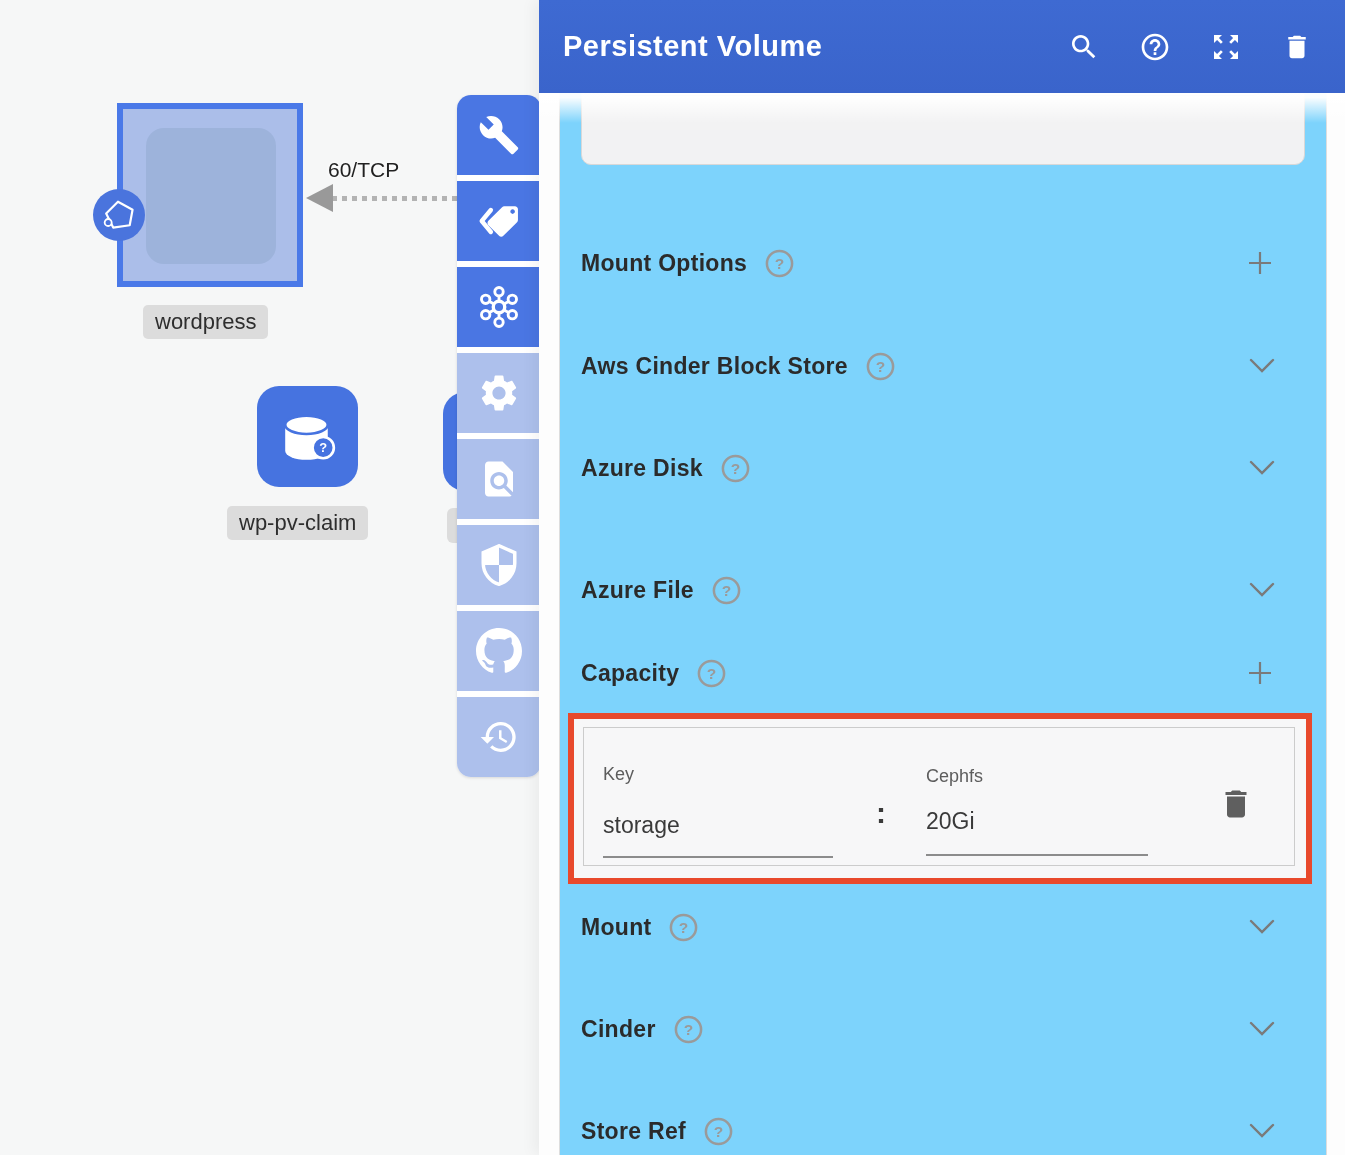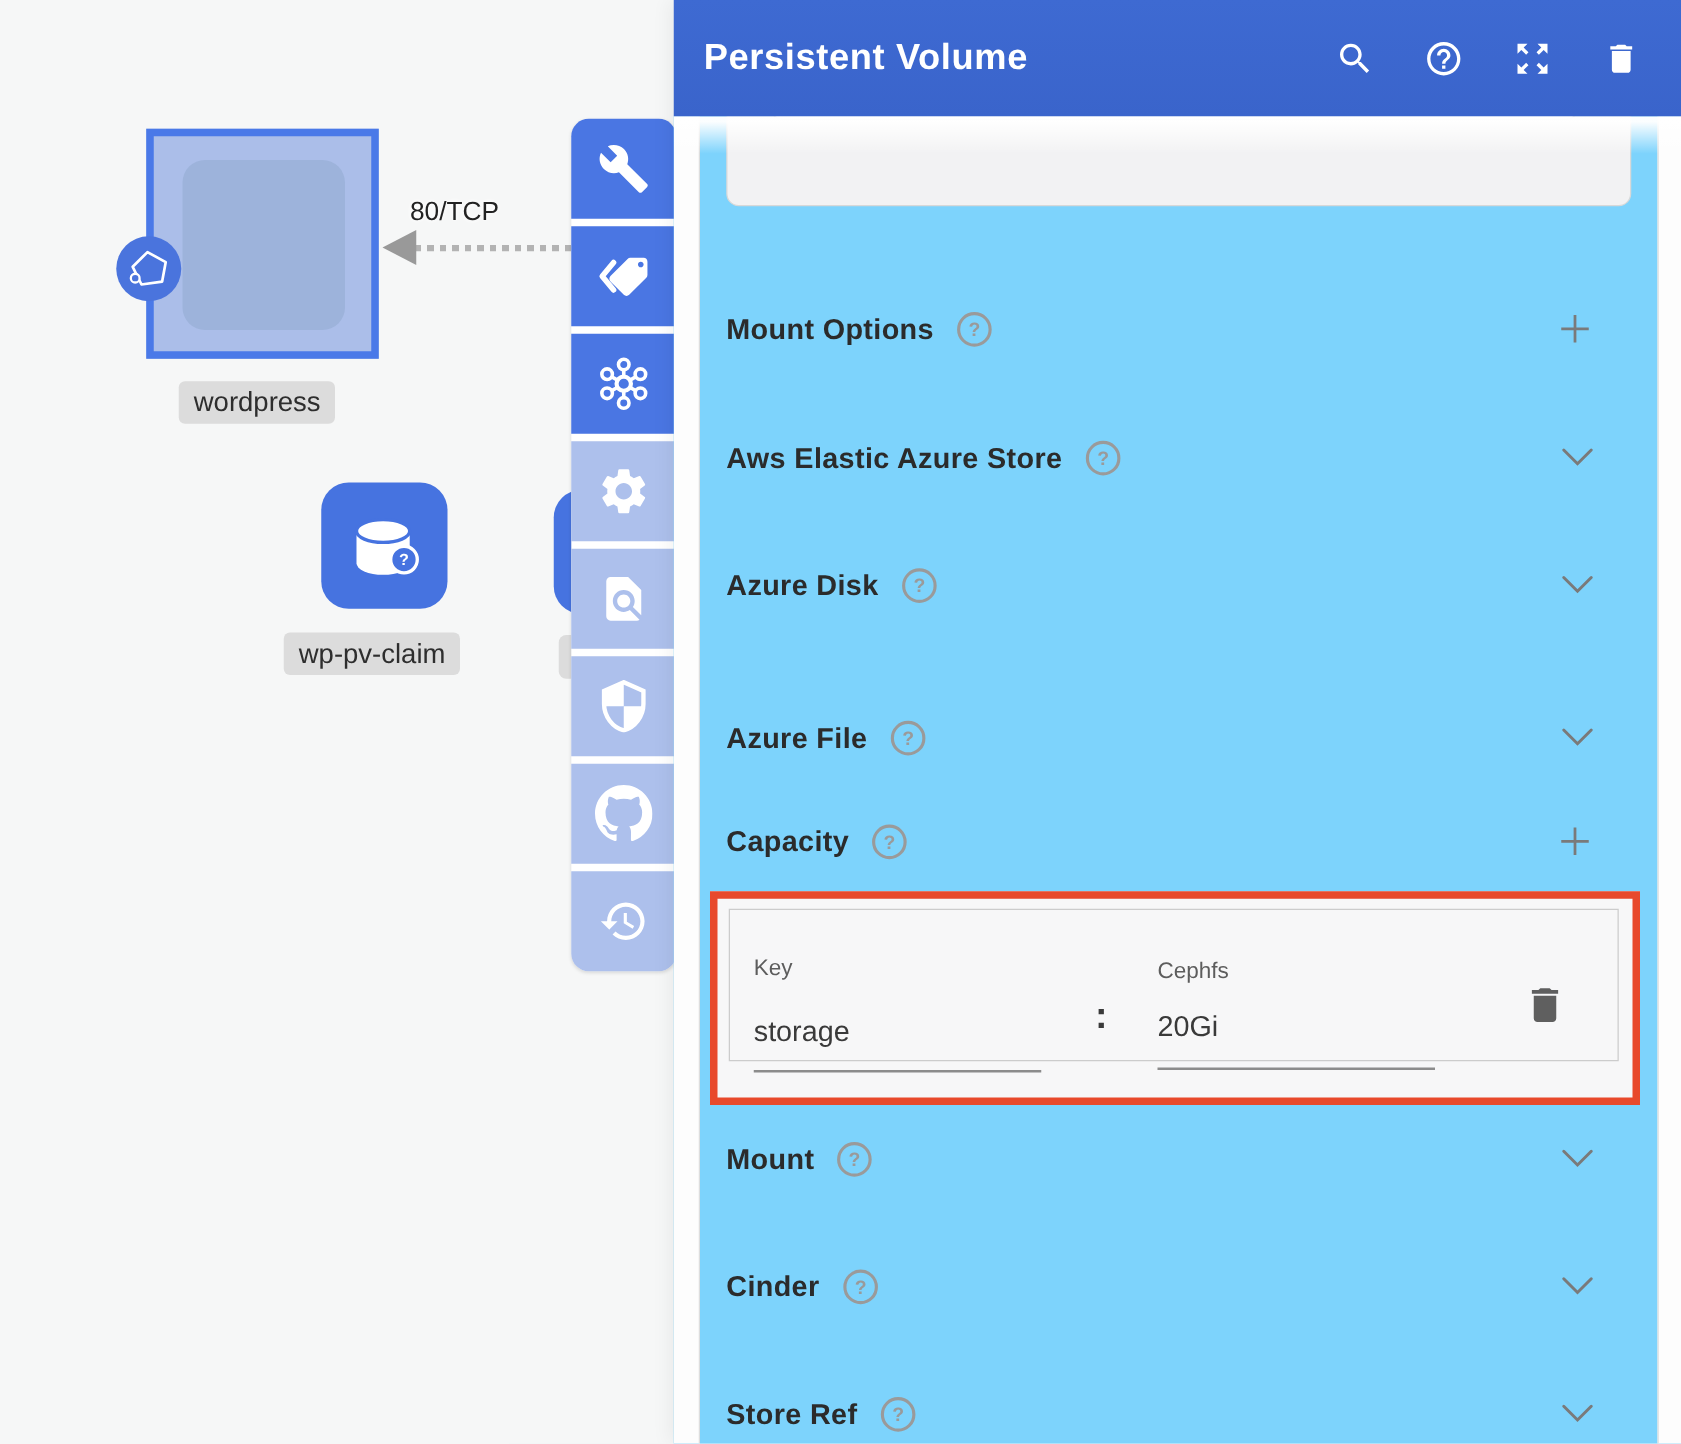--- a/index.html
+++ b/index.html
@@ -76,39 +76,39 @@
     background:linear-gradient(180deg, rgba(255,255,255,.97) 15%, rgba(255,255,255,0)); }
 
   .row { position:absolute; left:42px; width:724px; height:40px; display:flex;
     align-items:center; padding-right:30px; }
   .row-label { font-size:23px; font-weight:700; color:#2b2b2b; letter-spacing:.3px; }
   .help { margin-left:17px; display:flex; }
   .row-action { margin-left:auto; display:flex; cursor:pointer; }
 
   .red-box { position:absolute; left:29px; top:620px; width:744px; height:171px;
     border:6px solid #e8492c; background:#f7f7f8; }
-  .kv-box { position:absolute; left:9px; top:8px; width:712px; height:122px;
+  .kv-box { position:absolute; left:9px; top:8px; width:712px; height:139px;
     border:1px solid #ccc; }
   .kv-label { position:absolute; font-size:18px; color:#5d5d5d; }
   .kv-value { position:absolute; font-size:23px; color:#3a3a3a; }
   .kv-underline { position:absolute; height:2px; background:#8c8c8c; }
   .kv-colon { position:absolute; left:292px; top:68px; font-size:30px; font-weight:700; color:#3a3a3a; }
 
   svg { display:block; }
 </style>
 </head>
 <body>
 
 <div class="stage">
 
   <div class="canvas">
 
     <div class="edge-line"></div>
     <div class="edge-arrow"></div>
-    <div class="edge-label">80/TCP</div>
+    <div class="edge-label">60/TCP</div>
 
     <div class="node-wordpress">
       <div class="inner"></div>
     </div>
     <div class="pod-badge">
       <svg width="40" height="40" viewBox="0 0 48 48">
         <g transform="rotate(-8 24 24)">
           <polygon points="25,8 41,20 35,38 15,38 9,20" fill="none" stroke="#fff" stroke-width="2.6" stroke-linejoin="round"></polygon>
         </g>
         <circle cx="11" cy="33" r="4.2" fill="#4a74dd" stroke="#fff" stroke-width="2.2"></circle>
@@ -219,21 +219,21 @@
             </svg>
           </span>
         <span class="row-action">
             <svg width="30" height="30" viewBox="0 0 30 30">
               <path d="M15 4v22M4 15h22" stroke="#7a7a7a" stroke-width="2.2"></path>
             </svg>
           </span>
       </div>
 
       <div class="row" style="top:253px">
-        <span class="row-label">Aws Elastic Azure Store</span>
+        <span class="row-label">Aws Cinder Block Store</span>
         <span class="help">
             <svg width="31" height="31" viewBox="0 0 32 32">
               <circle cx="16" cy="16" r="13" fill="none" stroke="#9a9a9a" stroke-width="2.6"></circle>
               <text x="16" y="21.5" text-anchor="middle" font-size="16" font-weight="bold" fill="#9a9a9a" font-family="Liberation Sans, sans-serif">?</text>
             </svg>
           </span>
         <span class="row-action">
             <svg width="26" height="16" viewBox="0 0 26 16">
               <path d="M2 2l11 11L24 2" fill="none" stroke="#7a7a7a" stroke-width="2.4" stroke-linecap="round"></path>
             </svg>

